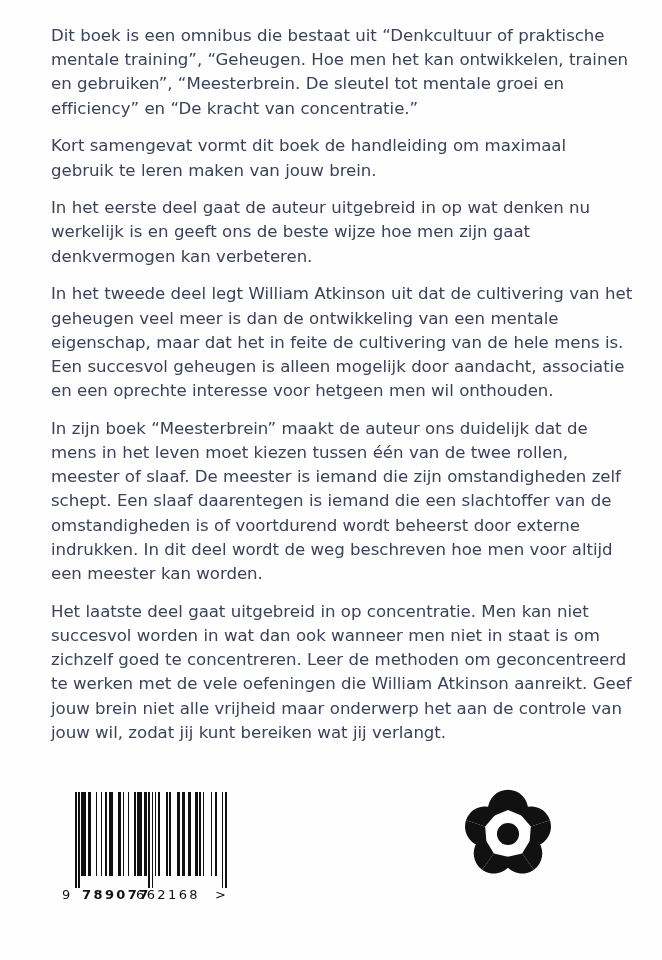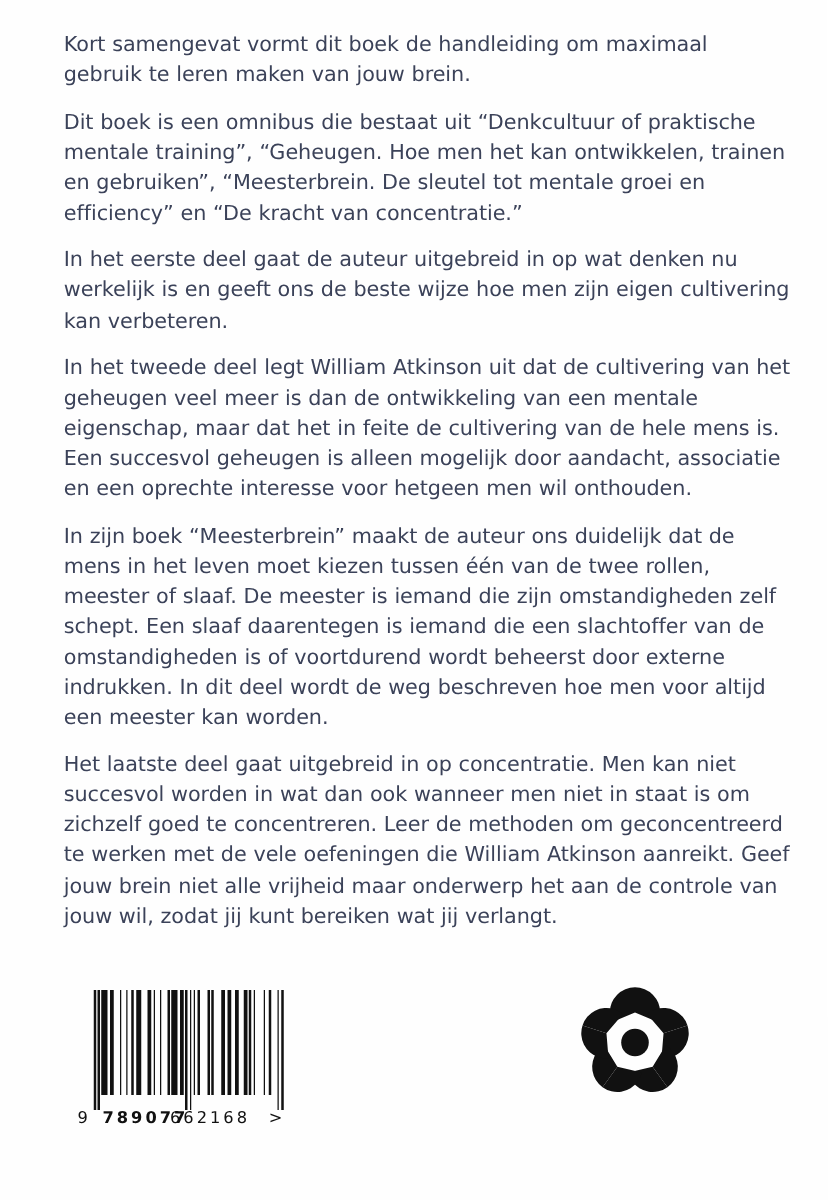--- a/index.html
+++ b/index.html
@@ -107,23 +107,23 @@
     letter-spacing: -0.2px;
     white-space: nowrap;
   }
 </style>
 </head>
 <body>
 
 <div class="page">
 
   <div class="blurb">
+    <p class="para">Dit boek is een omnibus die bestaat uit “Denkcultuur of praktische mentale training”, “Geheugen. Hoe men het kan ontwikkelen, trainen en gebruiken”, “Meesterbrein. De sleutel tot mentale groei en efficiency” en “De kracht van concentratie.”</p>
     <p class="para">Kort samengevat vormt dit boek de handleiding om maximaal gebruik te leren maken van jouw brein.</p>
-    <p class="para">Dit boek is een omnibus die bestaat uit “Denkcultuur of praktische mentale training”, “Geheugen. Hoe men het kan ontwikkelen, trainen en gebruiken”, “Meesterbrein. De sleutel tot mentale groei en efficiency” en “De kracht van concentratie.”</p>
-    <p class="para">In het eerste deel gaat de auteur uitgebreid in op wat denken nu werkelijk is en geeft ons de beste wijze hoe men zijn eigen cultivering kan verbeteren.</p>
+    <p class="para">In het eerste deel gaat de auteur uitgebreid in op wat denken nu werkelijk is en geeft ons de beste wijze hoe men zijn gaat denkvermogen kan verbeteren.</p>
     <p class="para">In het tweede deel legt William Atkinson uit dat de cultivering van het geheugen veel meer is dan de ontwikkeling van een mentale eigenschap, maar dat het in feite de cultivering van de hele mens is. Een succesvol geheugen is alleen mogelijk door aandacht, associatie en een oprechte interesse voor hetgeen men wil onthouden.</p>
     <p class="para">In zijn boek “Meesterbrein” maakt de auteur ons duidelijk dat de mens in het leven moet kiezen tussen één van de twee rollen, meester of slaaf. De meester is iemand die zijn omstandigheden zelf schept. Een slaaf daarentegen is iemand die een slachtoffer van de omstandigheden is of voortdurend wordt beheerst door externe indrukken. In dit deel wordt de weg beschreven hoe men voor altijd een meester kan worden.</p>
     <p class="para">Het laatste deel gaat uitgebreid in op concentratie. Men kan niet succesvol worden in wat dan ook wanneer men niet in staat is om zichzelf goed te concentreren. Leer de methoden om geconcentreerd te werken met de vele oefeningen die William Atkinson aanreikt. Geef jouw brein niet alle vrijheid maar onderwerp het aan de controle van jouw wil, zodat jij kunt bereiken wat jij verlangt.</p>
   </div>
 
   <div class="footer">
 
     <div class="barcode-block">
       <div class="barcode-bars" id="barcode-bars">
           <div class="bar tall" style="width: 1.6px;"></div>

